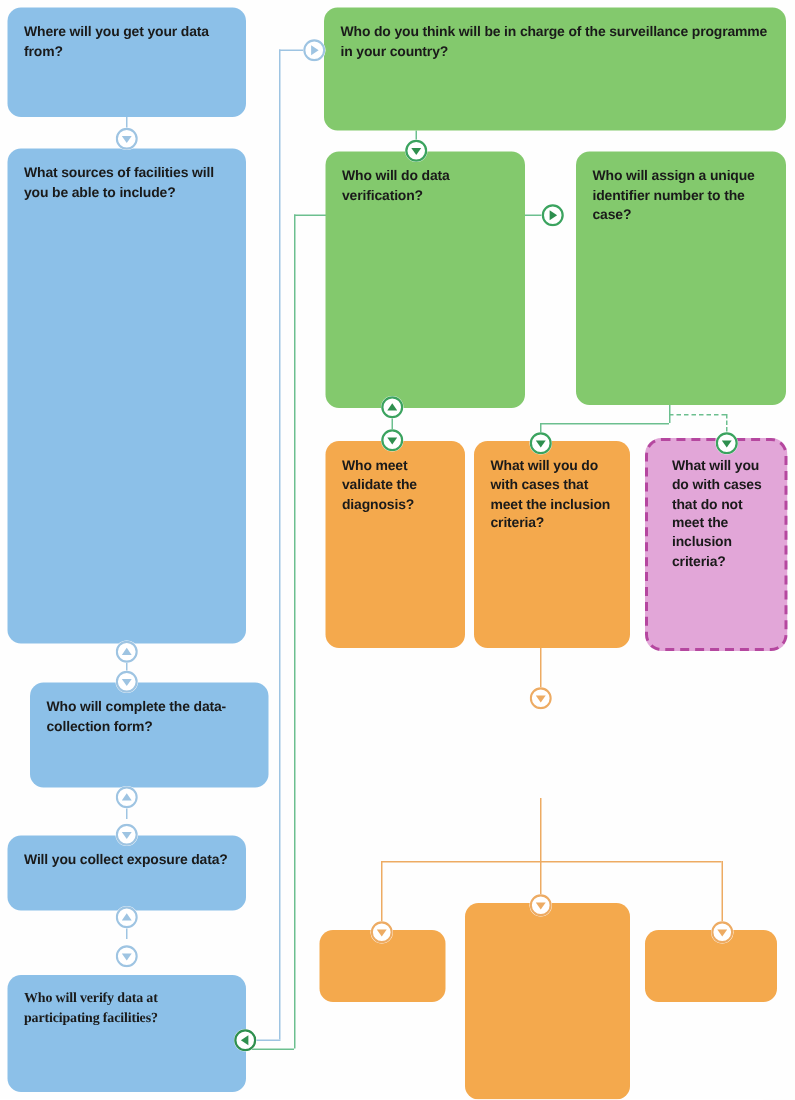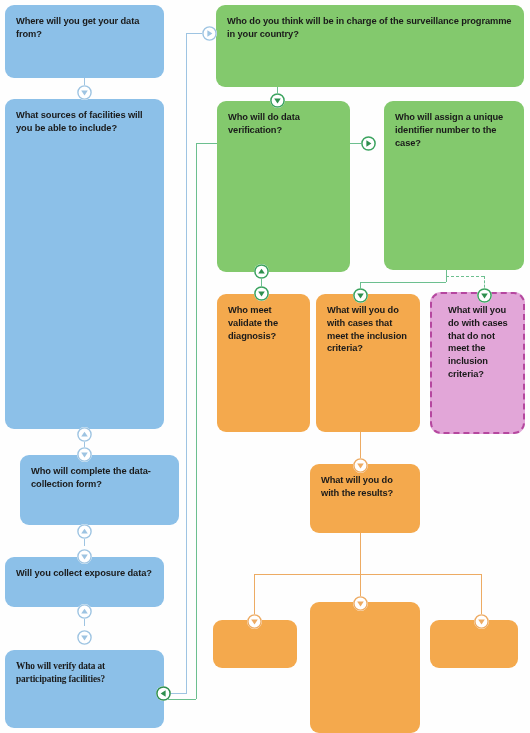--- a/index.html
+++ b/index.html
@@ -148,23 +148,20 @@
   </div>
 
   <div class="node orange" style="left:316px; top:294px; width:104px; height:138px;">
     <span class="txt">What will you do with cases that meet the inclusion criteria?</span>
   </div>
 
   <div class="node purple" style="left:430px; top:292px; width:95px; height:142px;">
     <span class="txt">What will you do with cases that do not meet the inclusion criteria?</span>
   </div>
 
-  <div class="node orange" style="left:310px; top:464px; width:110px; height:69px;">
-    <span class="txt">What will you do with the results?</span>
-  </div>
 
   <div class="node orange" style="left:213px; top:620px; width:84px; height:48px;">
     <span class="txt"></span>
   </div>
 
   <div class="node orange" style="left:310px; top:602px; width:110px; height:131px;">
     <span class="txt"></span>
   </div>
 
   <div class="node orange" style="left:430px; top:620px; width:88px; height:48px;">

